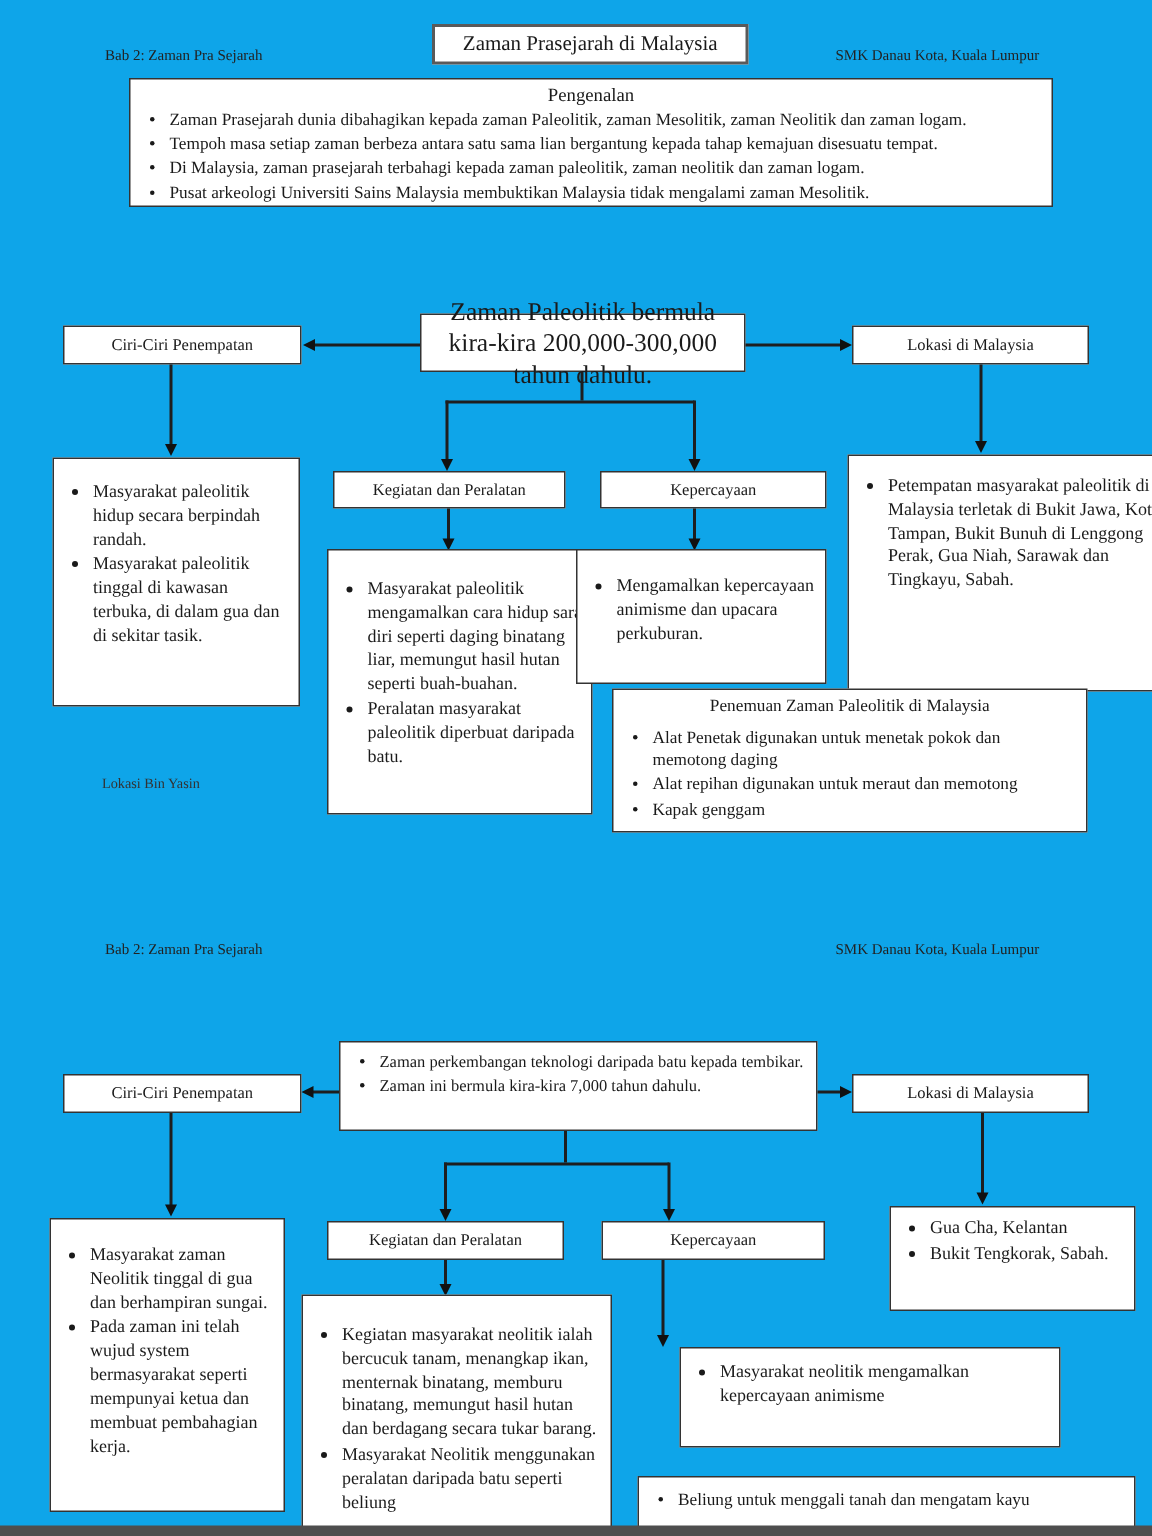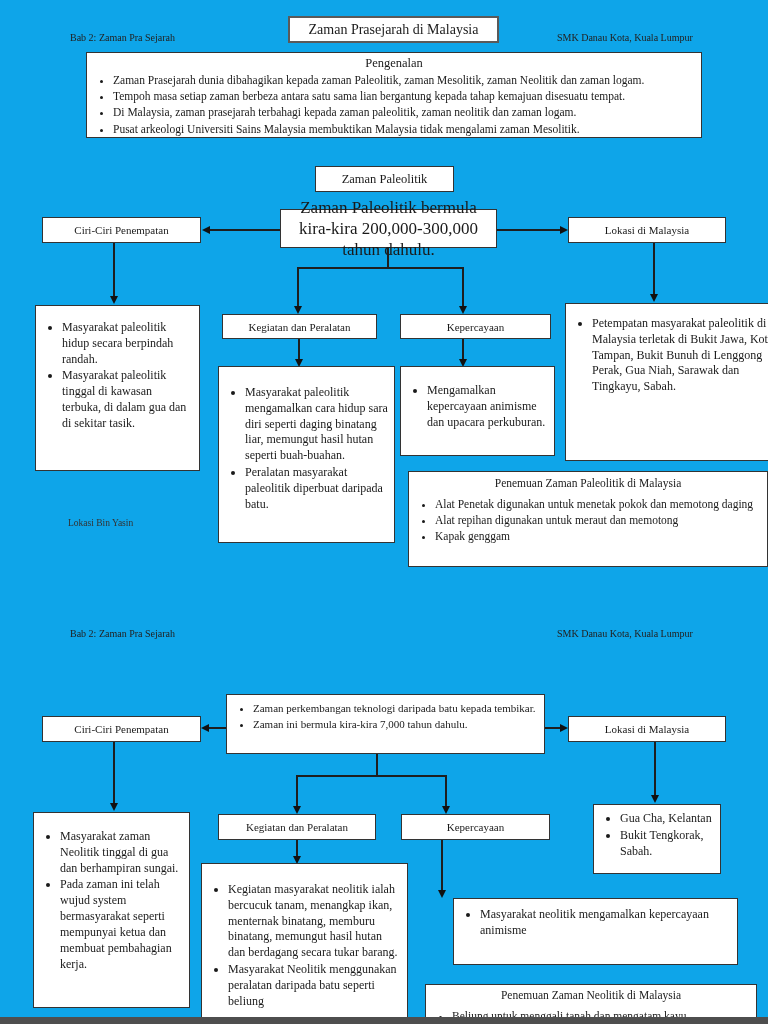--- a/index.html
+++ b/index.html
@@ -43,21 +43,20 @@
   <div class="bx small" style="left:86px;top:52px;width:616px;height:86px">
     <div class="bxtitle">Pengenalan</div>
     <ul class="blist">
       <li>Zaman Prasejarah dunia dibahagikan kepada zaman Paleolitik, zaman Mesolitik, zaman Neolitik dan zaman logam.</li>
       <li>Tempoh masa setiap zaman berbeza antara satu sama lian bergantung kepada tahap kemajuan disesuatu tempat.</li>
       <li>Di Malaysia, zaman prasejarah terbahagi kepada zaman paleolitik, zaman neolitik dan zaman logam.</li>
       <li>Pusat arkeologi Universiti Sains Malaysia membuktikan Malaysia tidak mengalami zaman Mesolitik.</li>
     </ul>
   </div>
 
-  <div class="bx secbx" style="left:315px;top:166px;width:139px;height:26px">Zaman Paleolitik</div>
 
   <div class="bx centralbx" style="left:280px;top:209px;width:217px;height:39px">Zaman Paleolitik bermula kira-kira 200,000-300,000 tahun dahulu.</div>
 
   <div class="bx hbx" style="left:42px;top:217px;width:159px;height:26px">Ciri-Ciri Penempatan</div>
   <div class="bx hbx" style="left:568px;top:217px;width:158px;height:26px">Lokasi di Malaysia</div>
 
   <div class="hl" style="left:208px;top:229px;width:72px"></div>
   <div class="al" style="left:202px;top:226px"></div>
   <div class="hl" style="left:497px;top:229px;width:64px"></div>
   <div class="ar" style="left:560px;top:226px"></div>
@@ -87,33 +86,33 @@
     </ul>
   </div>
 
   <div class="bx" style="left:218px;top:366px;width:177px;height:177px">
     <ul class="blist" style="padding-top:18px">
       <li>Masyarakat paleolitik mengamalkan cara hidup sara diri seperti daging binatang liar, memungut hasil hutan seperti buah-buahan.</li>
       <li>Peralatan masyarakat paleolitik diperbuat daripada batu.</li>
     </ul>
   </div>
 
-  <div class="bx" style="left:400px;top:366px;width:155px;height:90px">
+  <div class="bx" style="left:384px;top:366px;width:167px;height:90px">
     <ul class="blist" style="padding-top:16px">
       <li>Mengamalkan kepercayaan animisme dan upacara perkuburan.</li>
     </ul>
   </div>
 
   <div class="bx" style="left:565px;top:303px;width:223px;height:158px">
     <ul class="blist" style="padding-top:12px">
       <li>Petempatan masyarakat paleolitik di Malaysia terletak di Bukit Jawa, Kota Tampan, Bukit Bunuh di Lenggong Perak, Gua Niah, Sarawak dan Tingkayu, Sabah.</li>
     </ul>
   </div>
 
-  <div class="bx small" style="left:408px;top:471px;width:360px;height:96px">
+  <div class="bx small" style="left:408px;top:459px;width:317px;height:96px">
     <div class="bxtitle" style="font-size:11.5px;padding-top:5px">Penemuan Zaman Paleolitik di Malaysia</div>
     <ul class="blist" style="padding-top:8px">
       <li>Alat Penetak digunakan untuk menetak pokok dan memotong daging</li>
       <li>Alat repihan digunakan untuk meraut dan memotong</li>
       <li>Kapak genggam</li>
     </ul>
   </div>
 
   <div class="abs author" style="left:68px;top:518px">Lokasi Bin Yasin</div>
 
@@ -161,34 +160,33 @@
     </ul>
   </div>
 
   <div class="bx" style="left:201px;top:863px;width:207px;height:165px">
     <ul class="blist" style="padding-top:18px">
       <li>Kegiatan masyarakat neolitik ialah bercucuk tanam, menangkap ikan, menternak binatang, memburu binatang, memungut hasil hutan dan berdagang secara tukar barang.</li>
       <li>Masyarakat Neolitik menggunakan peralatan daripada batu seperti beliung</li>
     </ul>
   </div>
 
-  <div class="bx" style="left:453px;top:898px;width:285px;height:67px">
+  <div class="bx" style="left:453px;top:898px;width:254px;height:67px">
     <ul class="blist" style="padding-top:8px">
       <li>Masyarakat neolitik mengamalkan kepercayaan animisme</li>
     </ul>
   </div>
 
-  <div class="bx" style="left:593px;top:804px;width:128px;height:70px">
+  <div class="bx" style="left:593px;top:804px;width:164px;height:70px">
     <ul class="blist" style="padding-top:6px">
       <li>Gua Cha, Kelantan</li>
       <li>Bukit Tengkorak, Sabah.</li>
     </ul>
   </div>
 
   <div class="bx small" style="left:425px;top:984px;width:332px;height:55px">
-    <div class="bxtitle" style="font-size:11.5px;padding-top:4px">Penemuan Zaman Neolitik di Malaysia</div>
     <ul class="blist" style="padding-top:8px">
       <li>Beliung untuk menggali tanah dan mengatam kayu</li>
     </ul>
   </div>
 
   <div class="botband"></div>
 </div>
 
 </body></html>

